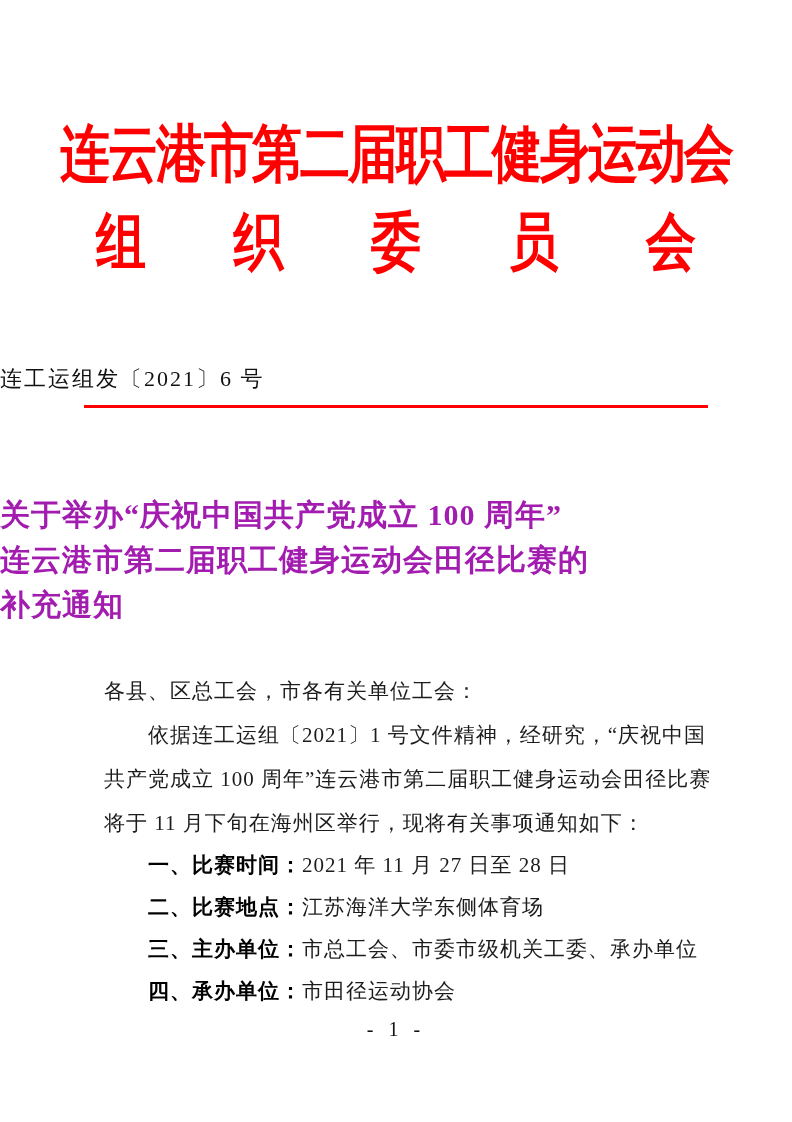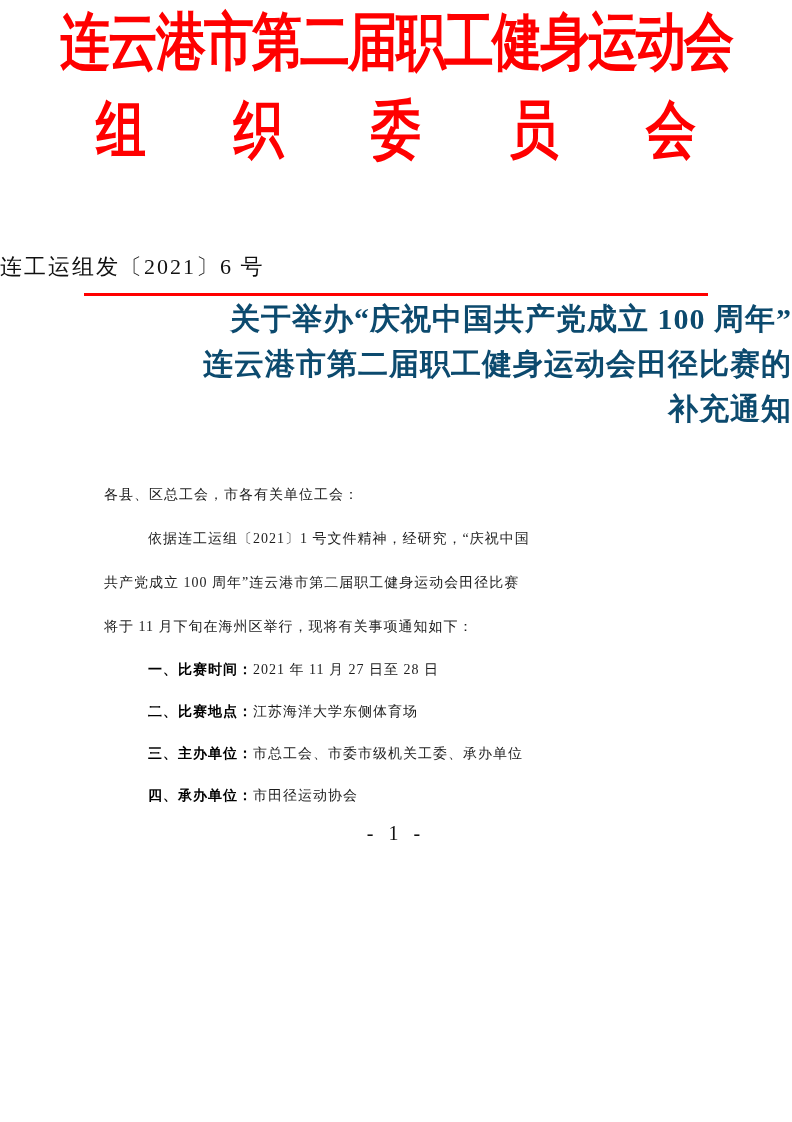--- a/index.html
+++ b/index.html
@@ -10,20 +10,21 @@
     height: 1122px;
     margin: 0 auto;
     background: #ffffff;
     overflow: hidden;
     font-family: "Liberation Serif", "DejaVu Serif", serif;
     color: #1c1c1c;
   }
 
   
   .letterhead {
+    padding-top: 112px;
     text-align: center;
     color: #ff0000;
     font-weight: bold;
   }
   .lh1 {
     font-size: 50px;
     line-height: 66px;
     letter-spacing: -2px;
     white-space: nowrap;
     transform: scaleY(1.25);
@@ -50,33 +51,34 @@
   }
   .redline {
     width: 624px;
     height: 3px;
     margin: 13px auto 0;
     background: #ff0000;
   }
 
   
   .title {
-    text-align: right;
+    margin-top: 84px;
+    text-align: left;
     font-size: 30px;
     font-weight: bold;
     line-height: 45px;
-    color: #0c4a6e;
+    color: #a21caf;
     letter-spacing: 1px;
   }
   .title div { white-space: nowrap; }
 
   
   .body {
     margin: 42px 100px 0 104px;
-    font-size: 14px;
+    font-size: 21px;
     line-height: 44px;
     color: #1c1c1c;
   }
   .body-line { white-space: nowrap; letter-spacing: 1px; }
   .indent { padding-left: 44px; }
 
   .items { margin-top: 0; }
   .item {
     padding-left: 44px;
     line-height: 41px;

